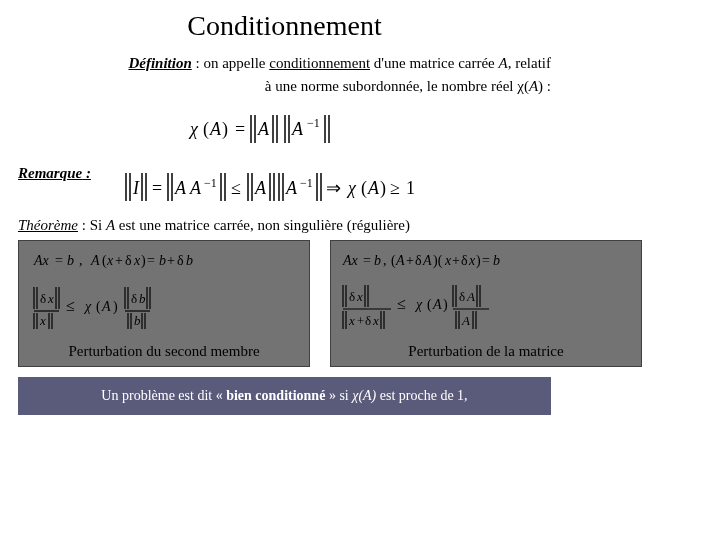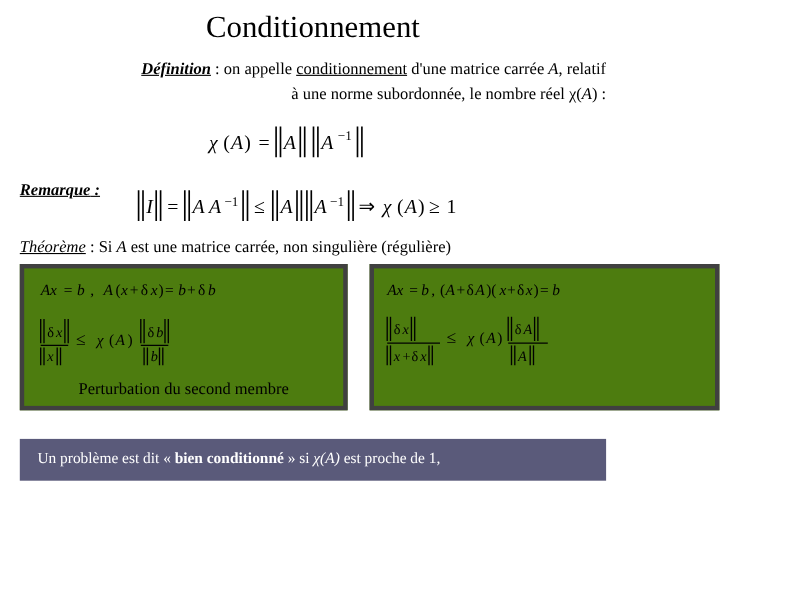--- a/index.html
+++ b/index.html
@@ -75,42 +75,43 @@
     }
     .theorem-text {
       font-size: 15px;
     }
     .theorem-boxes {
       display: flex;
       gap: 20px;
       margin-top: 6px;
     }
     .theorem-box {
-      border: 4px solid #404040;
+      border: 1px solid #404040;
       padding: 6px 10px;
       flex: 1;
       display: flex;
       flex-direction: column;
       align-items: center;
       min-height: 100px;
-      background: #4d7c0f;
+      background: #737373;
     }
     .box-caption {
       font-size: 15px;
       text-align: center;
       margin-top: 6px;
       width: 100%;
     }
     .bottom-bar {
       background: #5a5a7a;
       color: #fff;
       padding: 8px 16px;
       font-size: 14px;
       line-height: 1.6;
-      margin-top: 20px;
+      text-align: center;
+      margin-top: 4px;
     }
     .bold { font-weight: bold; }
 
     
     svg text { font-family: 'Times New Roman', Times, serif; }
   </style>
 </head>
 <body>
 
 <div class="page">
@@ -320,20 +321,21 @@
           <line x1="139" y1="38" x2="139" y2="60" stroke="black" stroke-width="1.2"></line>
 
           <line x1="112" y1="62" x2="148" y2="62" stroke="black" stroke-width="1.2"></line>
 
           <line x1="115" y1="64" x2="115" y2="82" stroke="black" stroke-width="1.2"></line>
           <line x1="118" y1="64" x2="118" y2="82" stroke="black" stroke-width="1.2"></line>
           <text x="121" y="78" font-size="13" font-style="italic">A</text>
           <line x1="132" y1="64" x2="132" y2="82" stroke="black" stroke-width="1.2"></line>
           <line x1="135" y1="64" x2="135" y2="82" stroke="black" stroke-width="1.2"></line>
         </svg>
+        <div class="box-caption">Perturbation de la matrice</div>
       </div>
     </div>
   </div>
 
   <div class="bottom-bar">
     <div>
       <span>Un problème est dit « </span><span class="bold">bien conditionné</span><span> » si </span><em>χ(A)</em><span> est proche de 1,</span>
     </div>
   </div>
 

